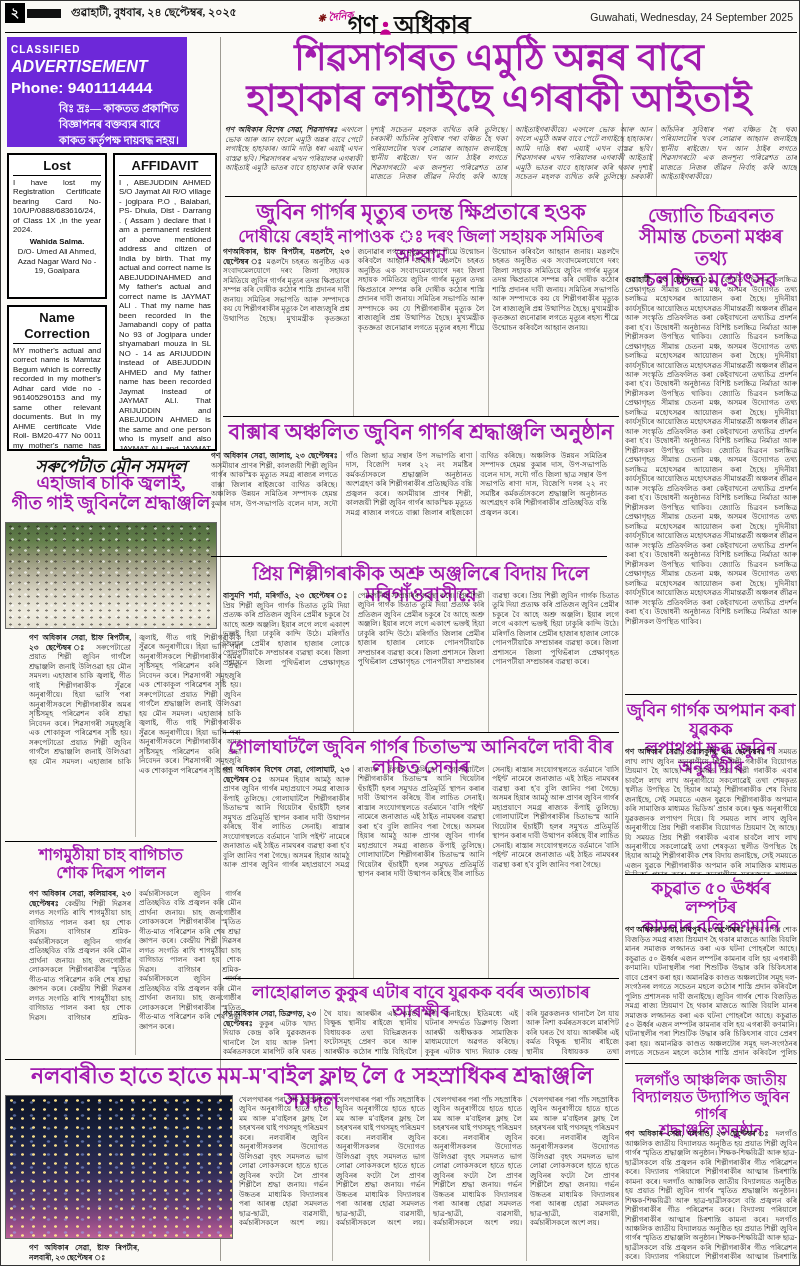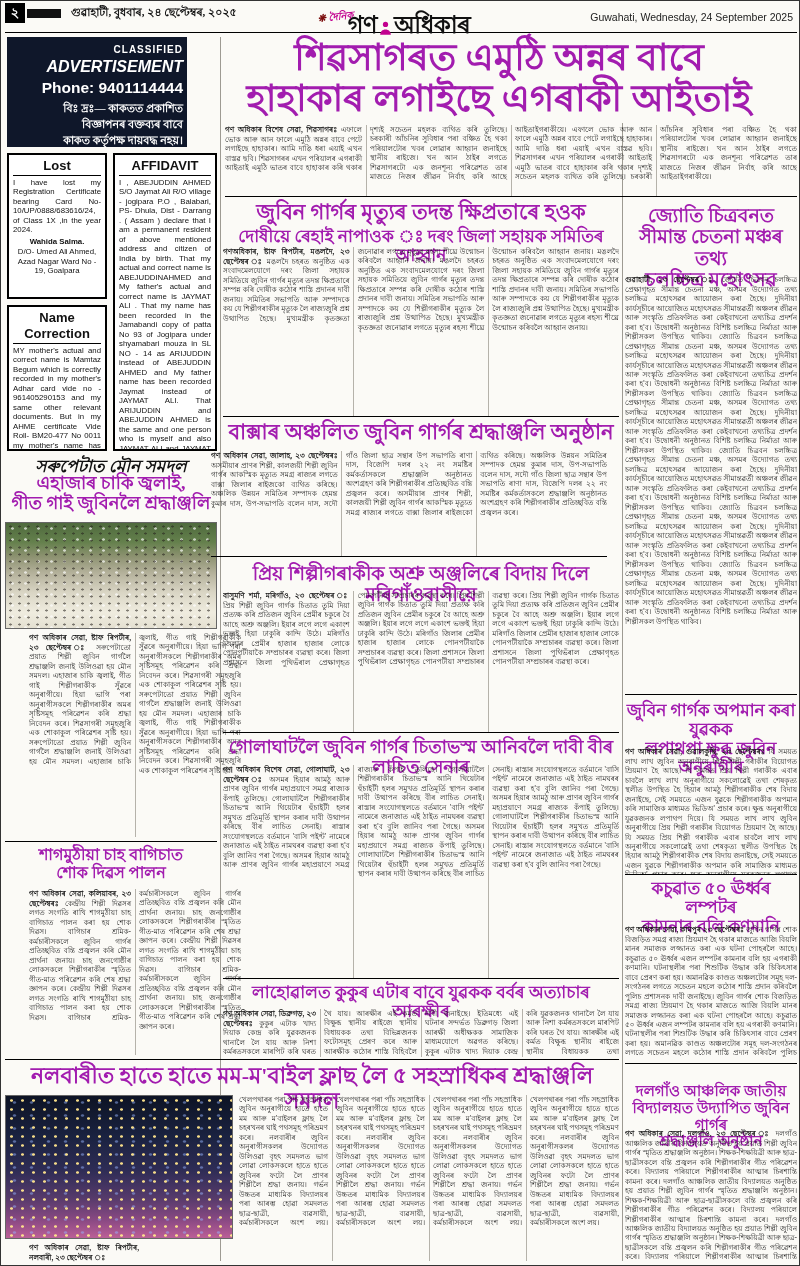--- a/index.html
+++ b/index.html
@@ -12,21 +12,21 @@
   .pageno{display:inline-block;background:#000;color:#fff;font-weight:bold;
           width:20px;height:20px;text-align:center;line-height:20px;font-size:13px;}
   .pagestub{display:inline-block;background:#111;height:9px;width:34px;vertical-align:middle;margin-left:2px;}
   .bn-date{font-size:11px;font-weight:bold;margin-left:6px;vertical-align:middle;}
   #masthead{top:0;left:284px;width:240px;text-align:center;line-height:1;}
   #masthead .daily{color:#c2008f;font-weight:bold;font-style:italic;font-size:10px;display:block;text-align:left;margin-left:28px;transform:rotate(-6deg);}
   #masthead .t{font-size:24px;font-weight:900;letter-spacing:-.5px;}
   #masthead svg{vertical-align:-3px;margin:0 1px;}
   .en-date{font-family:"Liberation Sans",sans-serif;font-size:10.5px;color:#222;}
   
-  .blackbox{background:#0f172a;color:#fff;text-align:right;padding:7px 4px;}
+  .blackbox{background:#6d28d9;color:#fff;text-align:left;padding:7px 4px;}
   .blackbox .l1{font-family:"Liberation Sans",sans-serif;font-weight:bold;font-size:10px;letter-spacing:1px;}
   .blackbox .l2{font-family:"Liberation Sans",sans-serif;font-weight:bold;font-style:italic;font-size:16px;margin:3px 0;}
   .blackbox .l3{font-family:"Liberation Sans",sans-serif;font-weight:bold;font-size:15.5px;margin-bottom:4px;}
   .blackbox .l4{font-size:11px;font-weight:bold;line-height:1.45;margin-left:48px;}
   .legal{border:2px solid #000;background:#fff;padding:3px 4px;font-family:"Liberation Sans",sans-serif;
          font-size:7.8px;line-height:1.22;text-align:justify;}
   .legal .ttl{display:block;text-align:center;font-weight:bold;font-size:13px;margin-bottom:2px;border-bottom:1px solid #000;padding-bottom:1px;}
   .legal .sig{display:block;text-align:center;font-weight:bold;margin-top:2px;}
   .legal .addr{display:block;text-align:center;margin-top:1px;}
   
@@ -125,21 +125,21 @@
   </div>
   <div class="abs bt cols2" style="left:4px;top:888px;width:212px;height:166px;overflow:hidden;">
     <b>গণ অধিকাৰ সেৱা, কলিয়াবৰ, ২৩ ছেপ্টেম্বৰঃ</b>
     <span>কেন্দ্ৰীয় শিল্পী দিৱসৰ লগত সংগতি ৰাখি শাগমুঠীয়া চাহ বাগিচাত পালন কৰা হয় শোক দিৱস। বাগিচাৰ শ্ৰমিক-কৰ্মচাৰীসকলে জুবিন গাৰ্গৰ প্ৰতিচ্ছবিত বন্তি প্ৰজ্বলন কৰি মৌন প্ৰাৰ্থনা জনায়। চাহ জনগোষ্ঠীৰ লোকসকলে শিল্পীগৰাকীৰ স্মৃতিত গীত-মাত পৰিৱেশন কৰি শেষ শ্ৰদ্ধা জ্ঞাপন কৰে। কেন্দ্ৰীয় শিল্পী দিৱসৰ লগত সংগতি ৰাখি শাগমুঠীয়া চাহ বাগিচাত পালন কৰা হয় শোক দিৱস। বাগিচাৰ শ্ৰমিক-কৰ্মচাৰীসকলে জুবিন গাৰ্গৰ প্ৰতিচ্ছবিত বন্তি প্ৰজ্বলন কৰি মৌন প্ৰাৰ্থনা জনায়। চাহ জনগোষ্ঠীৰ লোকসকলে শিল্পীগৰাকীৰ স্মৃতিত গীত-মাত পৰিৱেশন কৰি শেষ শ্ৰদ্ধা জ্ঞাপন কৰে। কেন্দ্ৰীয় শিল্পী দিৱসৰ লগত সংগতি ৰাখি শাগমুঠীয়া চাহ বাগিচাত পালন কৰা হয় শোক দিৱস। বাগিচাৰ শ্ৰমিক-কৰ্মচাৰীসকলে জুবিন গাৰ্গৰ প্ৰতিচ্ছবিত বন্তি প্ৰজ্বলন কৰি মৌন প্ৰাৰ্থনা জনায়। চাহ জনগোষ্ঠীৰ লোকসকলে শিল্পীগৰাকীৰ স্মৃতিত গীত-মাত পৰিৱেশন কৰি শেষ শ্ৰদ্ধা জ্ঞাপন কৰে।</span>
   </div>
 
   <div class="abs hl hl-xl" style="left:200px;top:36px;width:596px;">
     <div>শিৱসাগৰত এমুঠি অন্নৰ বাবে</div>
     <div>হাহাকাৰ লগাইছে এগৰাকী আইতাই</div>
   </div>
-  <div class="abs bt cols4 rule-b" style="left:224px;top:124px;width:572px;height:72px;overflow:hidden;">
+  <div class="abs bt cols4 rule-b" style="left:224px;top:124px;width:572px;height:72px;overflow:hidden;font-style:italic;">
     <b>গণ অধিকাৰ বিশেষ সেৱা, শিৱসাগৰঃ</b>
     <span>এফালে ভোক আৰু আন ফালে এমুঠি অন্নৰ বাবে পেটে লগাইছে হাহাকাৰ। আমি দাঙি ধৰা এয়াই এখন বাস্তৱ ছবি। শিৱসাগৰৰ এখন পৰিয়ালৰ এগৰাকী আইতাই এমুঠি ভাতৰ বাবে হাহাকাৰ কৰি থকাৰ দৃশ্যই সচেতন মহলক ব্যথিত কৰি তুলিছে। চৰকাৰী আঁচনিৰ সুবিধাৰ পৰা বঞ্চিত হৈ থকা পৰিয়ালটোৰ খবৰ লোৱাৰ আহ্বান জনাইছে স্থানীয় ৰাইজে। খন আন ঠাইৰ লগতে শিৱসাগৰটো এক জনশূন্য পৰিৱেশত তাৰ মাজতে নিজৰ জীৱন নিৰ্বাহ কৰি আছে আইতাইগৰাকীয়ে। এফালে ভোক আৰু আন ফালে এমুঠি অন্নৰ বাবে পেটে লগাইছে হাহাকাৰ। আমি দাঙি ধৰা এয়াই এখন বাস্তৱ ছবি। শিৱসাগৰৰ এখন পৰিয়ালৰ এগৰাকী আইতাই এমুঠি ভাতৰ বাবে হাহাকাৰ কৰি থকাৰ দৃশ্যই সচেতন মহলক ব্যথিত কৰি তুলিছে। চৰকাৰী আঁচনিৰ সুবিধাৰ পৰা বঞ্চিত হৈ থকা পৰিয়ালটোৰ খবৰ লোৱাৰ আহ্বান জনাইছে স্থানীয় ৰাইজে। খন আন ঠাইৰ লগতে শিৱসাগৰটো এক জনশূন্য পৰিৱেশত তাৰ মাজতে নিজৰ জীৱন নিৰ্বাহ কৰি আছে আইতাইগৰাকীয়ে।</span>
   </div>
 
   <div class="abs" style="left:222px;top:200px;width:396px;">
     <div class="hl" style="font-size:21px;">জুবিন গাৰ্গৰ মৃত্যুৰ তদন্ত ক্ষিপ্ৰতাৰে হওক</div>
     <div class="hl" style="font-size:17px;margin-top:2px;">দোষীয়ে ৰেহাই নাপাওক ঃ দৰং জিলা সহায়ক সমিতিৰ আহ্বান</div>
   </div>
   <div class="abs bt cols3 rule-b" style="left:222px;top:246px;width:396px;height:170px;overflow:hidden;">
     <b>গণঅধিকাৰ, ষ্টাফ ৰিপৰ্টাৰ, মঙলদৈ, ২৩ ছেপ্টেম্বৰ ঃ</b>
@@ -200,21 +200,21 @@
 
   <div class="abs hl rule-t" style="left:4px;top:1058px;width:614px;font-size:22px;padding-top:4px;">নলবাৰীত হাতে হাতে মম-ম'বাইল ফ্লাছ লৈ ৫ সহস্ৰাধিকৰ শ্ৰদ্ধাঞ্জলি সমদল</div>
   <div class="abs photo" id="photo2" style="left:4px;top:1094px;width:228px;height:144px;" title="night procession with mobile flash lights in Nalbari"></div>
   <div class="abs bt cols2" style="left:4px;top:1242px;width:228px;height:20px;overflow:hidden;">
     <b>গণ অধিকাৰ সেৱা, ষ্টাফ ৰিপৰ্টাৰ, নলবাৰী, ২৩ ছেপ্টেম্বৰ ঃ</b>
   </div>
   <div class="abs bt cols4" style="left:238px;top:1094px;width:380px;height:166px;overflow:hidden;">
     <span>খেলপথাৰৰ পৰা পাঁচ সহস্ৰাধিক জুবিন অনুৰাগীয়ে হাতে হাতে মম আৰু ম'বাইলৰ ফ্লাছ লৈ চহৰখনৰ ঘাই পথসমূহ পৰিভ্ৰমণ কৰে। নলবাৰীৰ জুবিন অনুৰাগীসকলৰ উদ্যোগত উলিওৱা বৃহৎ সমদলত ভাগ লোৱা লোকসকলে হাতে হাতে জুবিনৰ ফটো লৈ প্ৰাণৰ শিল্পীলৈ শ্ৰদ্ধা জনায়। গৰ্ভন উচ্চতৰ মাধ্যমিক বিদ্যালয়ৰ পৰা আৰম্ভ হোৱা সমদলত ছাত্ৰ-ছাত্ৰী, ব্যৱসায়ী, কৰ্মচাৰীসকলে অংশ লয়। খেলপথাৰৰ পৰা পাঁচ সহস্ৰাধিক জুবিন অনুৰাগীয়ে হাতে হাতে মম আৰু ম'বাইলৰ ফ্লাছ লৈ চহৰখনৰ ঘাই পথসমূহ পৰিভ্ৰমণ কৰে। নলবাৰীৰ জুবিন অনুৰাগীসকলৰ উদ্যোগত উলিওৱা বৃহৎ সমদলত ভাগ লোৱা লোকসকলে হাতে হাতে জুবিনৰ ফটো লৈ প্ৰাণৰ শিল্পীলৈ শ্ৰদ্ধা জনায়। গৰ্ভন উচ্চতৰ মাধ্যমিক বিদ্যালয়ৰ পৰা আৰম্ভ হোৱা সমদলত ছাত্ৰ-ছাত্ৰী, ব্যৱসায়ী, কৰ্মচাৰীসকলে অংশ লয়। খেলপথাৰৰ পৰা পাঁচ সহস্ৰাধিক জুবিন অনুৰাগীয়ে হাতে হাতে মম আৰু ম'বাইলৰ ফ্লাছ লৈ চহৰখনৰ ঘাই পথসমূহ পৰিভ্ৰমণ কৰে। নলবাৰীৰ জুবিন অনুৰাগীসকলৰ উদ্যোগত উলিওৱা বৃহৎ সমদলত ভাগ লোৱা লোকসকলে হাতে হাতে জুবিনৰ ফটো লৈ প্ৰাণৰ শিল্পীলৈ শ্ৰদ্ধা জনায়। গৰ্ভন উচ্চতৰ মাধ্যমিক বিদ্যালয়ৰ পৰা আৰম্ভ হোৱা সমদলত ছাত্ৰ-ছাত্ৰী, ব্যৱসায়ী, কৰ্মচাৰীসকলে অংশ লয়। খেলপথাৰৰ পৰা পাঁচ সহস্ৰাধিক জুবিন অনুৰাগীয়ে হাতে হাতে মম আৰু ম'বাইলৰ ফ্লাছ লৈ চহৰখনৰ ঘাই পথসমূহ পৰিভ্ৰমণ কৰে। নলবাৰীৰ জুবিন অনুৰাগীসকলৰ উদ্যোগত উলিওৱা বৃহৎ সমদলত ভাগ লোৱা লোকসকলে হাতে হাতে জুবিনৰ ফটো লৈ প্ৰাণৰ শিল্পীলৈ শ্ৰদ্ধা জনায়। গৰ্ভন উচ্চতৰ মাধ্যমিক বিদ্যালয়ৰ পৰা আৰম্ভ হোৱা সমদলত ছাত্ৰ-ছাত্ৰী, ব্যৱসায়ী, কৰ্মচাৰীসকলে অংশ লয়।</span>
   </div>
 
-  <div class="abs hl rule-t" style="left:624px;top:1062px;width:172px;font-size:15px;padding-top:19px;">
+  <div class="abs hl rule-t" style="left:624px;top:1062px;width:172px;font-size:15px;padding-top:8px;">
     <div>দলগাঁও আঞ্চলিক জাতীয়</div>
     <div>বিদ্যালয়ত উদ্যাপিত জুবিন গাৰ্গৰ</div>
     <div>শ্ৰদ্ধাঞ্জলি অনুষ্ঠান</div>
   </div>
   <div class="abs bt" style="left:624px;top:1128px;width:172px;height:132px;overflow:hidden;">
     <b>গণ অধিকাৰ সেৱা, দলগাঁও, ২৩ ছেপ্টেম্বৰ ঃ</b>
     <span>দলগাঁও আঞ্চলিক জাতীয় বিদ্যালয়ত অনুষ্ঠিত হয় প্ৰয়াত শিল্পী জুবিন গাৰ্গৰ স্মৃতিত শ্ৰদ্ধাঞ্জলি অনুষ্ঠান। শিক্ষক-শিক্ষয়িত্ৰী আৰু ছাত্ৰ-ছাত্ৰীসকলে বন্তি প্ৰজ্বলন কৰি শিল্পীগৰাকীৰ গীত পৰিৱেশন কৰে। বিদ্যালয় পৰিয়ালে শিল্পীগৰাকীৰ আত্মাৰ চিৰশান্তি কামনা কৰে। দলগাঁও আঞ্চলিক জাতীয় বিদ্যালয়ত অনুষ্ঠিত হয় প্ৰয়াত শিল্পী জুবিন গাৰ্গৰ স্মৃতিত শ্ৰদ্ধাঞ্জলি অনুষ্ঠান। শিক্ষক-শিক্ষয়িত্ৰী আৰু ছাত্ৰ-ছাত্ৰীসকলে বন্তি প্ৰজ্বলন কৰি শিল্পীগৰাকীৰ গীত পৰিৱেশন কৰে। বিদ্যালয় পৰিয়ালে শিল্পীগৰাকীৰ আত্মাৰ চিৰশান্তি কামনা কৰে। দলগাঁও আঞ্চলিক জাতীয় বিদ্যালয়ত অনুষ্ঠিত হয় প্ৰয়াত শিল্পী জুবিন গাৰ্গৰ স্মৃতিত শ্ৰদ্ধাঞ্জলি অনুষ্ঠান। শিক্ষক-শিক্ষয়িত্ৰী আৰু ছাত্ৰ-ছাত্ৰীসকলে বন্তি প্ৰজ্বলন কৰি শিল্পীগৰাকীৰ গীত পৰিৱেশন কৰে। বিদ্যালয় পৰিয়ালে শিল্পীগৰাকীৰ আত্মাৰ চিৰশান্তি কামনা কৰে।</span>
   </div>
 
 </div>

